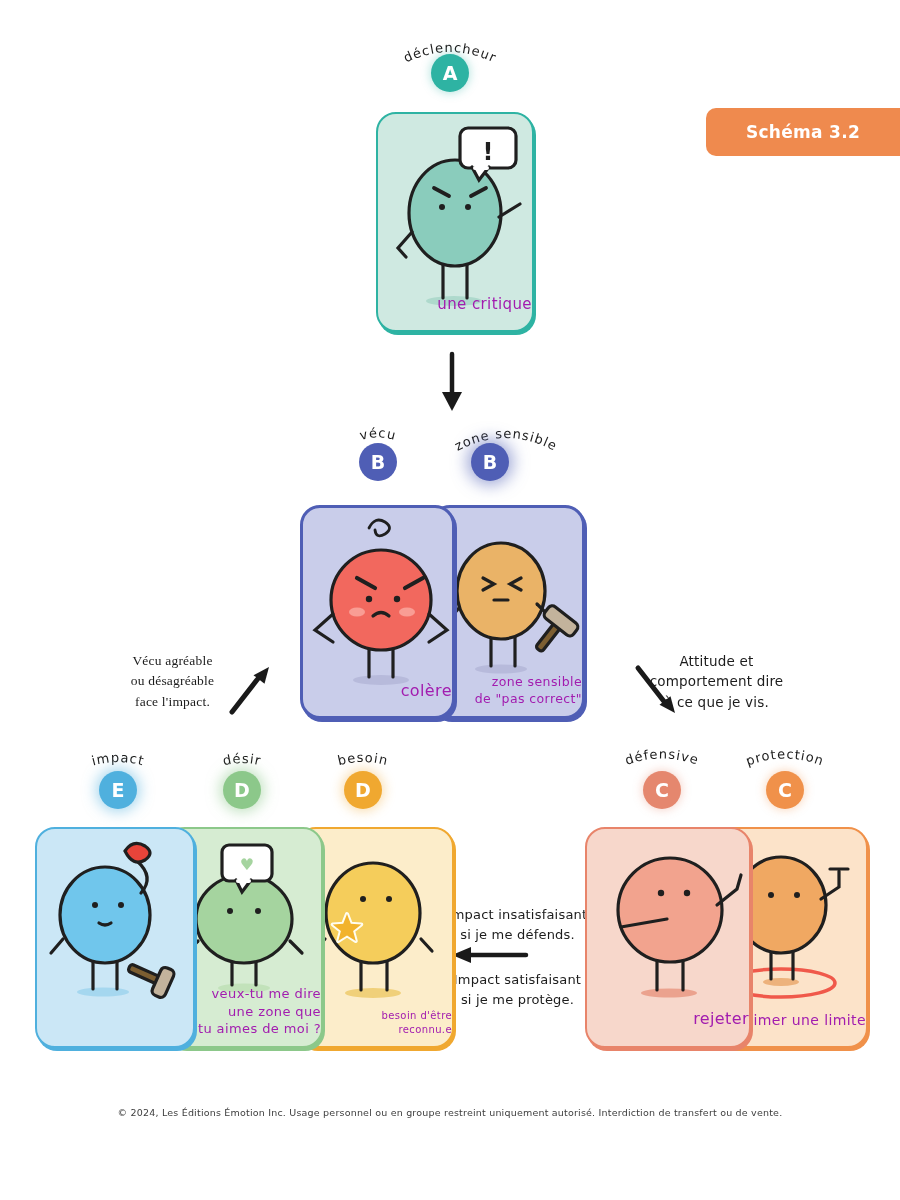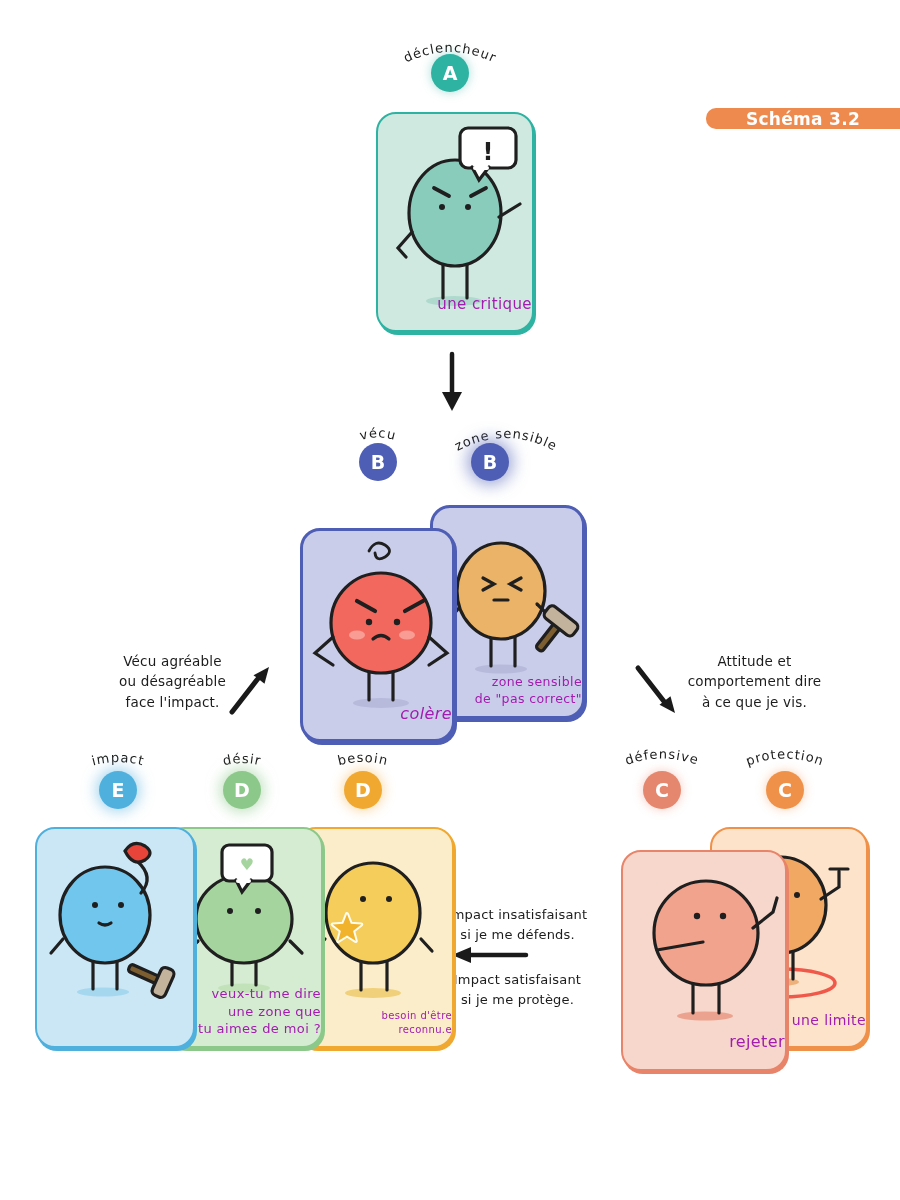--- a/index.html
+++ b/index.html
@@ -1,18 +1,18 @@
 <!DOCTYPE html>
 <html><head>
 <meta charset="utf-8">
 <style>
   html,body{margin:0;padding:0;background:#ffffff;}
   .canvas{position:relative;width:900px;height:1200px;background:#ffffff;overflow:hidden;
           font-family:"DejaVu Sans",sans-serif;color:#2a2a2a;}
-  .schema-badge{position:absolute;left:706px;top:108px;width:194px;height:21px;background:#ef8a4e;
+  .schema-badge{position:absolute;left:706px;top:108px;width:194px;height:48px;background:#ef8a4e;
           border-radius:10px 0 0 10px;display:flex;align-items:center;justify-content:center;
           color:#ffffff;font-weight:bold;font-size:17px;letter-spacing:.3px;text-align:center;}
   .letter-badge{position:absolute;width:38px;height:38px;border-radius:50%;display:flex;
           align-items:center;justify-content:center;color:#fff;font-weight:bold;font-size:19px;}
   .b-teal{background:#2eb3a3;box-shadow:0 0 10px 1px rgba(46,179,163,.35);}
   .b-indigo{background:#4f5eb5;}
   .b-indigo-glow{background:#4f5eb5;box-shadow:0 0 16px 4px rgba(79,94,181,.55);}
   .b-blue{background:#4fb0de;box-shadow:0 0 14px 3px rgba(79,176,222,.5);}
   .b-green{background:#8cc88a;box-shadow:0 0 14px 3px rgba(140,200,138,.55);}
   .b-yellow{background:#f0a830;box-shadow:0 0 12px 2px rgba(240,168,48,.4);}
@@ -110,21 +110,21 @@
           <rect x="104" y="96" width="36" height="15" rx="5" fill="#c3b39c"></rect>
         </g>
       </g>
     </svg>
     <div class="card-label" style="bottom:8px;font-size:12.5px;">
       <div>zone sensible</div>
       <div>de "pas correct"</div>
     </div>
   </div>
 
-  <div class="card c-purple" style="left:300px;top:528px;width:155px;height:214px;z-index:2;font-style:italic;">
+  <div class="card c-purple" style="left:300px;top:505px;width:155px;height:214px;z-index:2;">
     <svg width="150" height="175" viewBox="0 0 150 175" style="position:absolute;left:2px;top:4px;">
       <g stroke="#1f1f1f" stroke-width="3.2" stroke-linecap="round" fill="none">
         <ellipse cx="76" cy="168" rx="28" ry="5" fill="#b7badb" stroke="none"></ellipse>
         <path d="M64,132 V165"></path>
           <path d="M88,132 V165"></path>
         <path d="M64,16 q6,-12 16,-6 q9,6 0,12 q-9,5 -10,-4" stroke-width="2.8"></path>
         <ellipse cx="76" cy="88" rx="50" ry="50" fill="#f2685e"></ellipse>
         <path d="M52,66 L70,76" stroke-width="4.2"></path>
           <path d="M100,76 L118,66" stroke-width="4.2"></path>
         <circle cx="64" cy="87" r="3.2" fill="#1f1f1f" stroke="none"></circle>
@@ -132,31 +132,31 @@
         <ellipse cx="52" cy="100" rx="8" ry="4.5" fill="#f99d94" stroke="none"></ellipse>
         <ellipse cx="102" cy="100" rx="8" ry="4.5" fill="#f99d94" stroke="none"></ellipse>
         <path d="M68,104 q8,-7 16,0"></path>
         <path d="M28,102 L10,118 L28,130"></path>
         <path d="M124,102 L142,118 L124,130"></path>
       </g>
     </svg>
     <div class="card-label" style="bottom:14px;font-size:16px;">colère</div>
   </div>
 
-  <div class="note" style="left:85px;top:651px;width:175px;">
+  <div class="note" style="left:85px;top:651px;width:175px;font-family:Liberation Serif, serif;">
     <div>Vécu agréable</div>
     <div>ou désagréable</div>
     <div>face l'impact.</div>
   </div>
   <svg style="position:absolute;left:224px;top:660px;" width="52" height="60">
     <line x1="8" y1="52" x2="36" y2="16" stroke="#1a1a1a" stroke-width="5" stroke-linecap="round"></line>
     <polygon points="45,7 40.5,23.8 29.5,15.2" fill="#1a1a1a"></polygon>
   </svg>
 
-  <div class="note" style="left:662px;top:651px;width:185px;">
+  <div class="note" style="left:624px;top:651px;width:185px;">
     <div>Attitude et</div>
     <div>comportement dire</div>
     <div>à ce que je vis.</div>
   </div>
   <svg style="position:absolute;left:630px;top:662px;" width="52" height="60">
     <line x1="8" y1="6" x2="36" y2="42" stroke="#1a1a1a" stroke-width="5" stroke-linecap="round"></line>
     <polygon points="45,51 29.5,42.8 40.5,34.2" fill="#1a1a1a"></polygon>
   </svg>
 
   <svg class="arc-label" style="position:absolute;left:70px;top:746px;" width="96" height="28">
@@ -288,30 +288,31 @@
         <circle cx="56" cy="62" r="3" fill="#1f1f1f" stroke="none"></circle>
         <circle cx="82" cy="62" r="3" fill="#1f1f1f" stroke="none"></circle>
         <path d="M106,66 L124,54 L124,38"></path>
         <path d="M115,36 L133,36"></path>
         <path d="M24,94 L13,106"></path>
       </g>
     </svg>
     <div class="card-label" style="bottom:16px;font-size:14px;">exprimer une limite</div>
   </div>
 
-  <div class="card c-salmon" style="left:585px;top:850px;width:166px;height:221px;z-index:2;margin-left:36px;">
+  <div class="card c-salmon" style="left:585px;top:827px;width:166px;height:221px;z-index:2;">
     <svg width="158" height="165" viewBox="0 0 158 165" style="position:absolute;left:4px;top:6px;">
       <g stroke="#1f1f1f" stroke-width="3.2" stroke-linecap="round" fill="none">
         <ellipse cx="78" cy="158" rx="28" ry="4.5" fill="#eba28e" stroke="none"></ellipse>
         <path d="M66,122 V155"></path>
           <path d="M92,122 V155"></path>
         <ellipse cx="79" cy="75" rx="52" ry="52" fill="#f2a38e"></ellipse>
         <circle cx="70" cy="58" r="3.2" fill="#1f1f1f" stroke="none"></circle>
         <circle cx="96" cy="58" r="3.2" fill="#1f1f1f" stroke="none"></circle>
         <path d="M30,92 L76,84"></path>
         <path d="M126,70 L146,54 L150,40"></path>
       </g>
     </svg>
     <div class="card-label" style="bottom:16px;font-size:16px;">rejeter</div>
   </div>
 
+  <div class="footer">© 2024, Les Éditions Émotion Inc. Usage personnel ou en groupe restreint uniquement autorisé. Interdiction de transfert ou de vente.</div>
 
 </div>
 
 </body></html>

